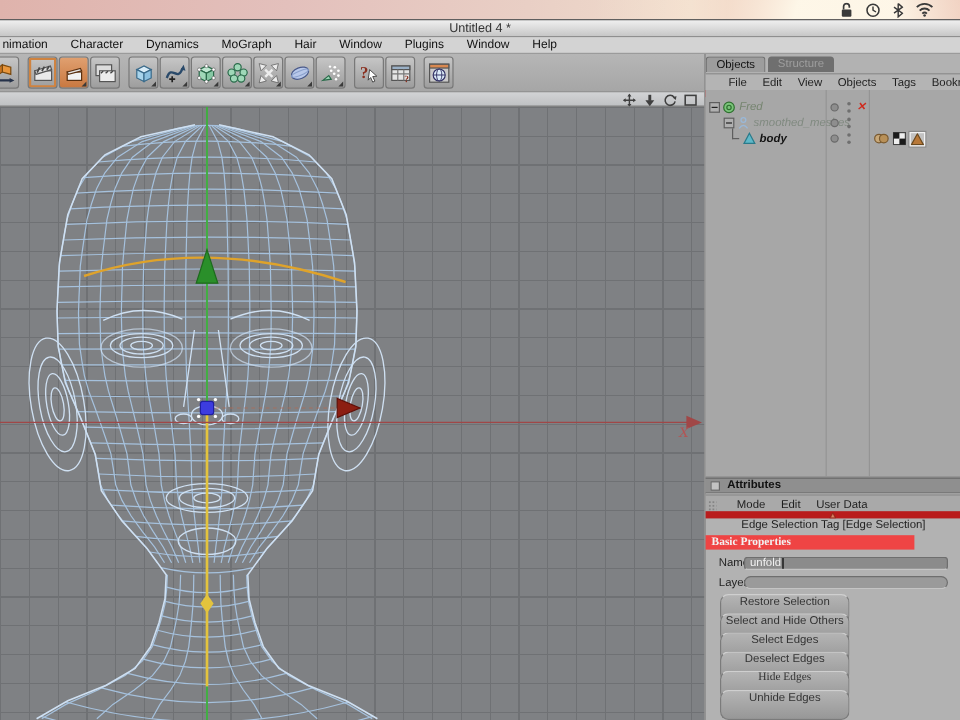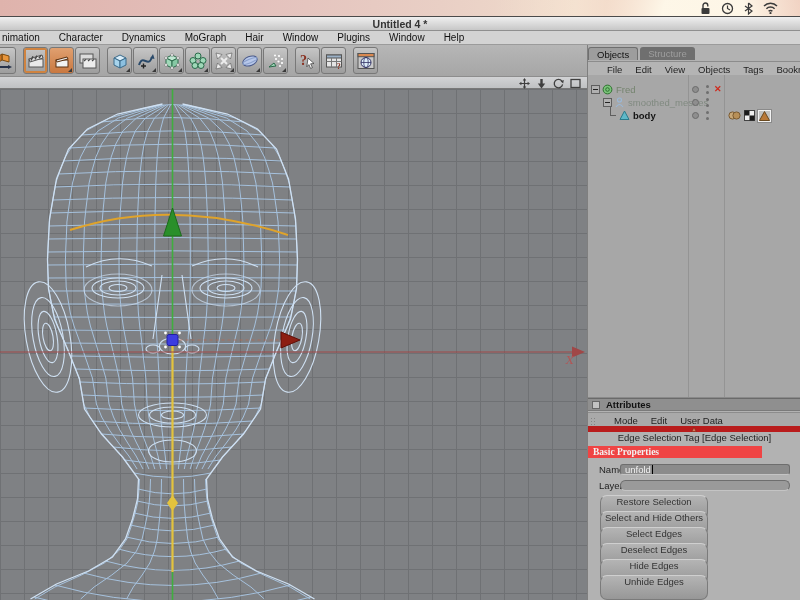--- a/index.html
+++ b/index.html
@@ -12,21 +12,21 @@
     background:
       radial-gradient(circle at 88% 120%, rgba(255,250,235,.95) 0 6%, rgba(255,240,220,.4) 14%, transparent 30%),
       linear-gradient(to right,#dfb3ac 0%,#e3c0bc 30%,#e9cfc5 55%,#f0dcCC 72%,#e2ab9e 88%,#e8bfb2 100%);
     border-bottom:1px solid #4a4a4a; }
   #sys-icons { position:absolute; right:22px; top:1px; display:flex; gap:10px; align-items:center; height:14px; }
   #sys-icons svg { display:block; }
 
   
   #titlebar { position:absolute; left:0; top:17px; width:800px; height:14px;
     background:linear-gradient(#efefef,#c7c7c7); border-bottom:1px solid #8f8f8f;
-    text-align:center; font-size:10.5px; color:#333; line-height:14px; font-weight:bold; }
+    text-align:center; font-size:10.5px; color:#333; line-height:14px; font-weight:normal; }
 
   
   #menubar { position:absolute; left:0; top:31px; width:800px; height:14px;
     background:#d3d3d3; border-bottom:1px solid #9b9b9b; display:flex; align-items:center;
     font-size:10px; color:#111; }
   #menubar span { margin-right:19px; cursor:default; }
   #menubar span:first-child { margin-left:2px; }
 
   
   #toolbar { position:absolute; left:0; top:45px; width:587px; height:32px;
@@ -68,21 +68,21 @@
   .panel-menu { position:absolute; left:0; width:213px; height:20px; background:#b4b4b4;
     border-top:1px solid #8c8c8c; border-bottom:6px solid #b91c1c;
     display:flex; align-items:flex-end; gap:13px; }
   #obj-menu { top:16px; }
   .grip { width:7px; height:9px; margin:0 4px 0 2px;
     background-image:radial-gradient(#848484 35%, transparent 36%); background-size:3px 3px; }
 
   #obj-tree { position:absolute; left:0; top:30px; width:213px; height:323px; background:#a7a7a7;
     border-bottom:1px solid #8a8a8a; }
   .tree-col { position:absolute; top:0; height:100%; border-left:1px solid #949494; }
-  .trow { position:absolute; left:0; width:213px; height:13px; display:flex; align-items:center; }
+  .trow { position:absolute; left:0; width:213px; height:13px; display:flex; align-items:center;font-style:italic; }
   .expander { width:9px; height:9px; background:#b0b0b0; border:1px solid #5e5e5e;
     display:flex; align-items:center; justify-content:center; margin-right:2px; }
   .expander i { display:block; width:5px; height:1px; background:#222; }
   .lconn { width:6px; height:9px; border-left:1px solid #5e5e5e; border-bottom:1px solid #5e5e5e; margin:-4px 3px 4px 1px; }
   .objicon { margin-right:3px; display:flex; }
   .oname-dim { color:#75846f; }
   .oname-dim2 { color:#808a80; }
   .oname-bold { color:#141414; font-weight:bold; }
   .vis-dot { position:absolute; left:104px; width:7px; height:7px; border-radius:50%;
     background:#8e8e8e; border:1px solid #6a6a6a; }
@@ -559,17 +559,17 @@
       <div class="field-row" style="top:80px;">
         <label>Layer</label>
         <div class="value-field" id="layer-field">
           <span></span>
         </div>
       </div>
       <div class="abtn" style="top:97px;">Restore Selection</div>
       <div class="abtn" style="top:113px;">Select and Hide Others</div>
       <div class="abtn" style="top:129px;">Select Edges</div>
       <div class="abtn" style="top:145px;">Deselect Edges</div>
-      <div class="abtn" style="top:161px;">Hide Edges</div>
+      <div class="abtn" style="top:161px;font-family:Liberation Serif, serif;">Hide Edges</div>
       <div class="abtn" style="top:177px;">Unhide Edges</div>
     </div>
   </div>
 </div>
 
 </body></html>

